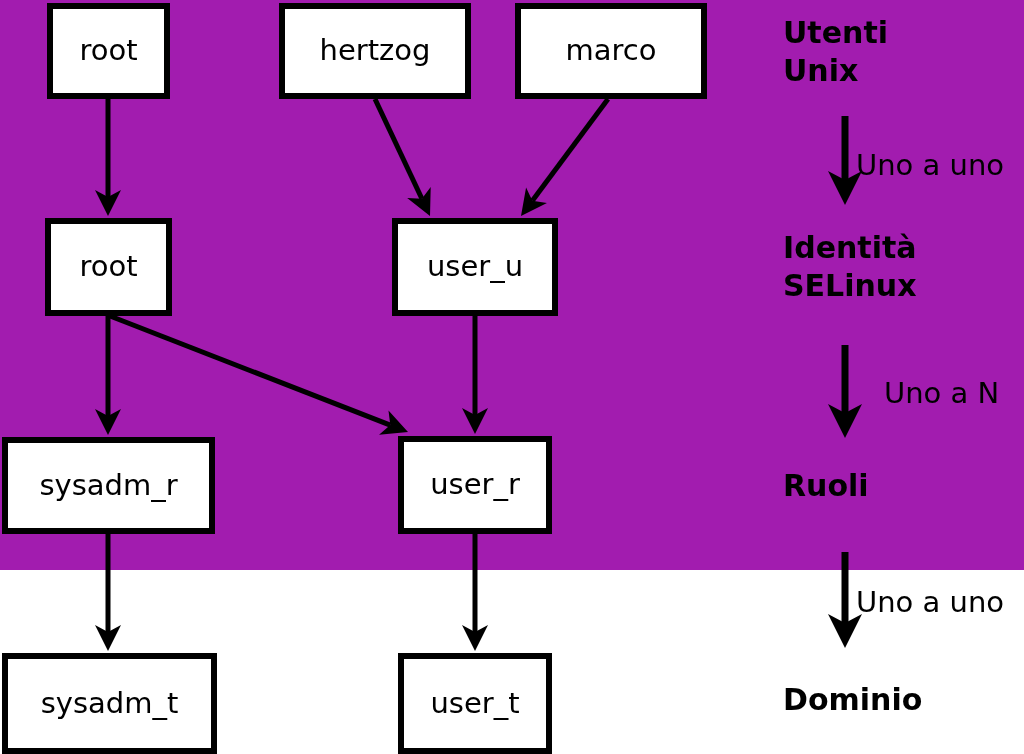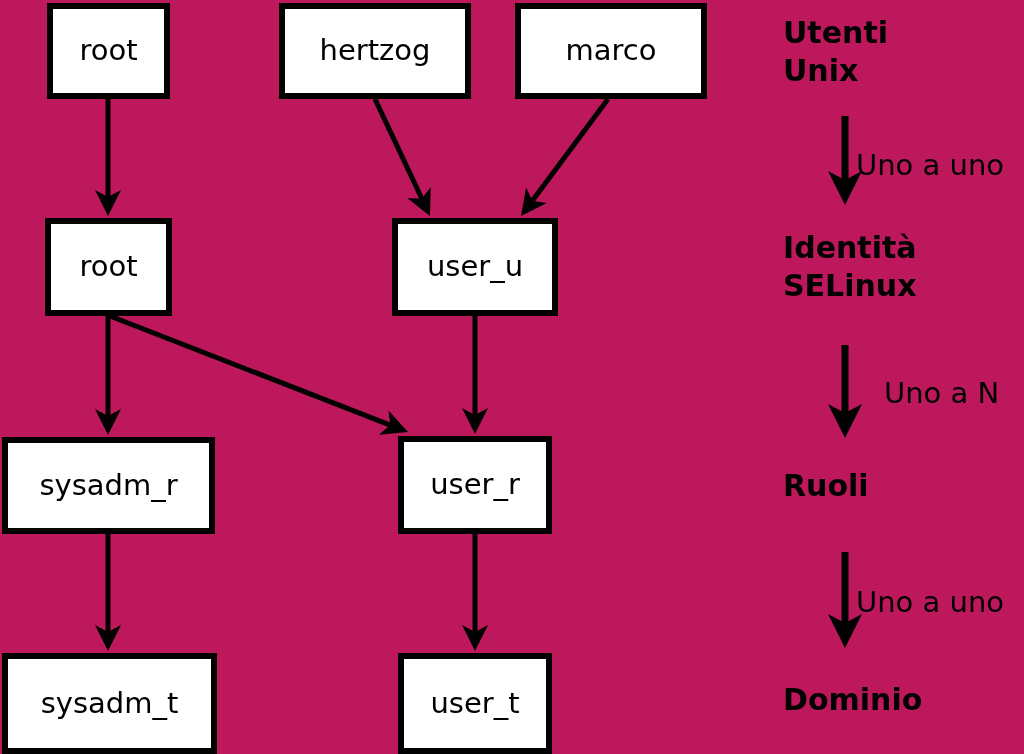--- a/index.html
+++ b/index.html
@@ -10,22 +10,22 @@
   }
   body {
     width: 1024px;
     height: 754px;
     overflow: hidden;
     font-family: "DejaVu Sans", sans-serif;
   }
   #diagram-root {
     position: relative;
     width: 1024px;
-    height: 754px;
-    background: #be185d;
+    height: 570px;
+    background: #a21caf;
   }
   svg#diagram-svg {
     display: block;
     width: 1024px;
     height: 754px;
   }
   .node-box {
     fill: #ffffff;
     stroke: #000000;
     stroke-width: 6;

